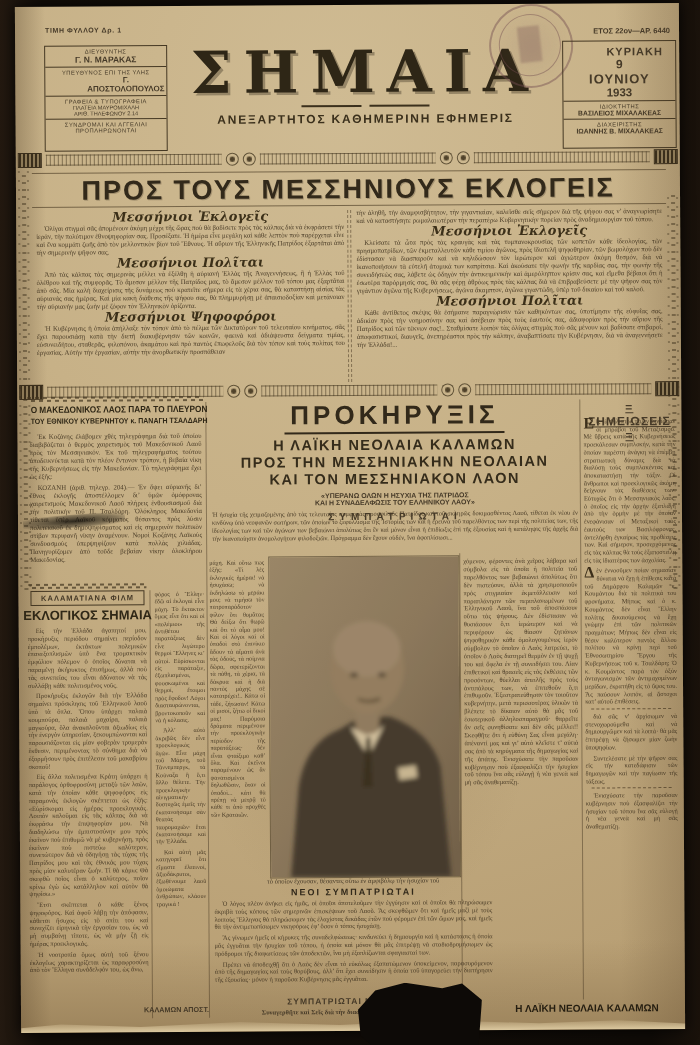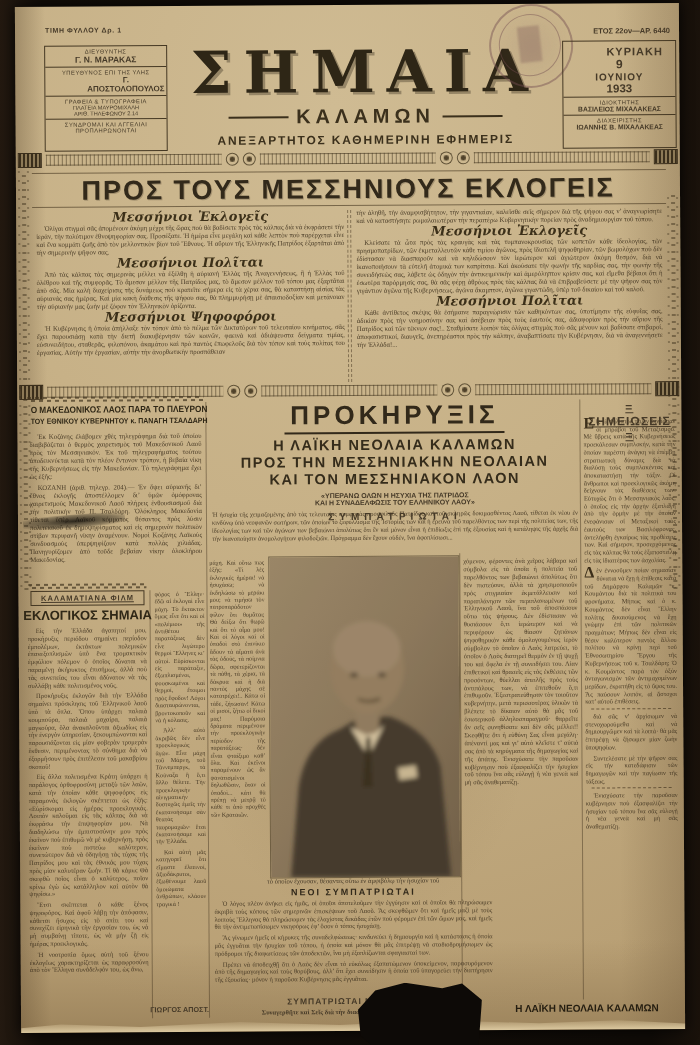--- a/index.html
+++ b/index.html
@@ -88,35 +88,34 @@
     <div style="padding:2px 1px;">
       <div class="lbl6">ΣΥΝΔΡΟΜΑΙ ΚΑΙ ΑΓΓΕΛΙΑΙ</div>
       <div class="lbl6">ΠΡΟΠΛΗΡΩΝΟΝΤΑΙ</div>
     </div>
   </div>
 
   <div class="abs ctr" style="left:150px;top:38px;width:400px;">
     <div class="serifb" style="font-size:58px;line-height:58px;letter-spacing:12px;color:#2e2616;text-shadow:2.5px 2.5px 0 rgba(46,38,22,.35);">ΣΗΜΑΙΑ</div>
     <div style="display:flex;align-items:center;justify-content:center;gap:8px;margin-top:4px;">
       <div style="width:60px;border-top:2.5px solid #3b301c;"></div>
-      <div class="sans" style="font-size:20px;font-weight:bold;letter-spacing:5px;color:#3b301c;">ΚΑΛΑΜΩΝ</div>
       <div style="width:60px;border-top:2.5px solid #3b301c;"></div>
     </div>
     <div class="sans" style="font-size:12px;font-weight:bold;letter-spacing:1.8px;margin-top:5px;color:#3b301c;">ΑΝΕΞΑΡΤΗΤΟΣ ΚΑΘΗΜΕΡΙΝΗ ΕΦΗΜΕΡΙΣ</div>
   </div>
 
   <div class="abs" style="left:474px;top:0px;width:80px;height:80px;border:2px solid rgba(115,78,80,.45);border-radius:50%;transform:rotate(-14deg);background:radial-gradient(circle,rgba(125,88,92,.12),transparent 72%);">
     <div class="abs" style="left:8px;top:8px;width:60px;height:60px;border:1px solid rgba(115,78,80,.45);border-radius:50%;"></div>
     <div class="abs" style="left:28px;top:20px;width:22px;height:36px;background:rgba(115,78,80,.30);transform:rotate(8deg);filter:blur(1px);"></div>
   </div>
 
   <div class="abs box ctr sans" style="left:547px;top:37px;width:112px;height:106px;">
     <div style="padding-top:4px;font-size:11px;font-weight:bold;letter-spacing:1px;padding-left:31px;">ΚΥΡΙΑΚΗ</div>
     <div style="font-size:12px;font-weight:bold;">9</div>
-    <div style="font-size:10px;font-weight:bold;letter-spacing:1px;">ΙΟΥΝΙΟΥ</div>
+    <div style="font-size:13px;font-weight:bold;letter-spacing:1px;">ΙΟΥΝΙΟΥ</div>
     <div style="font-size:11.5px;font-weight:bold;padding-bottom:2px;border-bottom:1px solid #453823;">1933</div>
     <div style="padding:2px 0;border-bottom:1px solid #453823;">
       <div class="lbl6">ΙΔΙΟΚΤΗΤΗΣ</div>
       <div style="font-size:6.8px;font-weight:bold;">ΒΑΣΙΛΕΙΟΣ ΜΙΧΑΛΑΚΕΑΣ</div>
     </div>
     <div style="padding:2px 0;">
       <div class="lbl6">ΔΙΑΧΕΙΡΙΣΤΗΣ</div>
       <div style="font-size:6.8px;font-weight:bold;">ΙΩΑΝΝΗΣ Β. ΜΙΧΑΛΑΚΕΑΣ</div>
     </div>
   </div>
@@ -181,35 +180,35 @@
     <div class="nowrap sq" style="font-size:9px;font-weight:bold;color:#2f2716;">Ο ΜΑΚΕΔΟΝΙΚΟΣ ΛΑΟΣ ΠΑΡΑ ΤΟ ΠΛΕΥΡΟΝ</div>
     <div class="nowrap sq" style="font-size:7.6px;font-weight:bold;color:#2f2716;margin-top:2px;">ΤΟΥ ΕΘΝΙΚΟΥ ΚΥΒΕΡΝΗΤΟΥ κ. ΠΑΝΑΓΗ ΤΣΑΛΔΑΡΗ</div>
   </div>
   <div class="abs bodytxt jst" style="left:12px;top:426px;width:172px;height:150px;">
     <p>Ἐκ Κοζάνης ἐλάβομεν χθὲς τηλεγράφημα διὰ τοῦ ὁποίου διαβιβάζεται ὁ θερμὸς χαιρετισμὸς τοῦ Μακεδονικοῦ Λαοῦ πρὸς τὸν Μεσσηνιακόν. Ἐκ τοῦ τηλεγραφήματος τούτου ἀποδεικνύεται κατὰ τὸν πλέον ἔντονον τρόπον, ἡ βεβαία νίκη τῆς Κυβερνήσεως εἰς τὴν Μακεδονίαν. Τὸ τηλεγράφημα ἔχει ὡς ἑξῆς:</p>
     <p>ΚΟΖΑΝΗ (ἀριθ. τηλεγρ. 204).— Ἐν ὄψει αὐριανῆς δι’ ἔθνος ἐκλογῆς ἀποστέλλομεν δι’ ὑμῶν ὁμόφρονας χαιρετισμοὺς Μακεδονικοῦ Λαοῦ πλήρεις ἐνθουσιασμοῦ διὰ τὴν πολιτικὴν τοῦ Π. Τσαλδάρη. Ὁλόκληρος Μακεδονία τίθεται ὑπὲρ Λαϊκοῦ κόμματος θέσαντος πρὸς λύσιν πολιτειακοῦ ἐκ δημοψηφίσματος καὶ εἰς σημερινὸν πολιτικὸν στίβον περιφανῆ νίκην ἀναμένουν. Νομοὶ Κοζάνης Λαϊκοὺς συνδυασμοὺς ὑπερψηφίζουν κατὰ πολλὰς χιλιάδας. Πανηγυρίζομεν ἀπὸ τοῦδε βεβαίαν νίκην ὁλοκλήρου Μακεδονίας.</p>
   </div>
   <div class="abs smudge" style="left:5px;top:508px;width:102px;height:13px;transform:rotate(-4deg);opacity:.85;"></div>
 
   <div class="abs wavy2" style="left:10px;top:577px;width:118px;"></div>
-  <div class="abs box ctr sans" style="left:12px;top:584px;width:112px;height:13px;border-width:1px;font-size:7.5px;font-weight:bold;letter-spacing:1px;line-height:13px;text-decoration:underline;">ΚΑΛΑΜΑΤΙΑΝΑ ΦΙΛΜ</div>
+  <div class="abs box ctr sans" style="left:12px;top:584px;width:112px;height:13px;border-width:1px;font-size:7.5px;font-weight:bold;letter-spacing:1px;line-height:13px;">ΚΑΛΑΜΑΤΙΑΝΑ ΦΙΛΜ</div>
   <div class="abs ctr sans nowrap" style="left:4px;top:601px;width:130px;font-size:13px;font-weight:bold;color:#2f2716;">ΕΚΛΟΓΙΚΟΣ ΣΗΜΑΙΑ</div>
   <div class="abs bodytxt jst" style="left:9px;top:620px;width:119px;height:378px;font-size:6.6px;line-height:7.8px;">
     <p>Εἰς τὴν Ἑλλάδα ἀγαπητοί μου, προκήρυξις περιόδου σημαίνει περίοδον ἐμπολέμων, ἐκτάκτων πολεμικῶν ἐπανεξοπλισμῶν ὑπὸ ἕνα τρομακτικὸν ἐμφύλιον πόλεμον ὁ ὁποῖος δύναται νὰ παραμένῃ ἀκήρυκτος ἐπισήμως, ἀλλὰ ποὺ τὰς συνεπείας του εἶναι ἀδύνατον νὰ τὰς συλλάβῃ κάθε πολιτισμένος νοῦς.</p>
     <p>Προκήρυξις ἐκλογῶν διὰ τὴν Ἑλλάδα σημαίνει πρόσκλησις τοῦ Ἑλληνικοῦ λαοῦ ὑπὸ τὰ ὅπλα. Ὅπου ὑπάρχει παλαιὰ κουμπούρα, παλαιὰ μαχαίρα, παλαιὰ μαγκούρα, ὅλα ἀνακαλοῦνται ἀξιωδίως εἰς τὴν ἐνεργὸν ὑπηρεσίαν, ξεκουμπώνονται καὶ παρουσιάζονται εἰς μίαν φοβερὰν τρομερὰν ἔκθεσιν, περιμένοντας τὸ σύνθημα διὰ νὰ ἐξορμήσουν πρὸς ἐπιτέλεσιν τοῦ μακαβρίου σκοποῦ!</p>
     <p>Εἰς ἄλλα πολιτισμένα Κράτη ὑπάρχει ἡ παράλογος ὀρθοφροσύνη μεταξὺ τῶν λαῶν, κατὰ τὴν ὁποίαν κάθε ψηφοφόρος εἰς παραμονὰς ἐκλογῶν σκέπτεται ὡς ἑξῆς: «Εὑρίσκομαι εἰς ἡμέρας προεκλογικάς. Λοιπὸν καλοῦμαι εἰς τὰς κάλπας διὰ νὰ ἐκφράσω τὴν ἐπιψηφορίαν μου. Νὰ διαδηλώσω τὴν ἐμπιστοσύνην μου πρὸς ἐκεῖνον ποὺ ἐπιθυμῶ νὰ μὲ κυβερνήσῃ, πρὸς ἐκεῖνον ποὺ πιστεύω καλύτερον, συνετώτερον διὰ νὰ ὁδηγήσῃ τὰς τύχας τῆς Πατρίδος μου καὶ τὰς ἐθνικάς μου τύχας πρὸς μίαν καλυτέραν ζωήν. Τί θὰ κάμω; Θὰ σκεφθῶ ποῖος εἶναι ὁ καλύτερος, ποῖον κρίνω ἐγὼ ὡς κατάλληλον καὶ αὐτὸν θὰ ψηφίσω.»</p>
     <p>Ἔτσι σκέπτεται ὁ κάθε ξένος ψηφοφόρος. Καὶ ἀφοῦ λάβῃ τὴν ἀπόφασιν, κάθεται ἥσυχος εἰς τὸ σπίτι του καὶ συνεχίζει εἰρηνικὰ τὴν ἐργασίαν του, ὡς νὰ μὴ συμβαίνῃ τίποτε, ὡς νὰ μὴν ζῇ εἰς ἡμέρας προεκλογικάς.</p>
     <p>Ἡ νοοτροπία ὅμως αὐτὴ τοῦ ξένου ἐκλογέως χαρακτηρίζεται ὡς παραφροσύνη ἀπὸ τὸν Ἕλληνα συνάδελφόν του, ὡς ἄνω,</p>
   </div>
   <div class="abs tinytxt jst" style="left:136px;top:584px;width:50px;height:412px;">
     <p style="text-indent:0;">φόρος ὁ Ἕλλην· ἐδῶ αἱ ἐκλογαὶ εἶνε μάχη. Τὸ ἔκτακτον ὅμως εἶνε ὅτι καὶ οἱ «πολέμιοι» τῆς ἀντιθέτου παρατάξεως δὲν εἶνε λιγώτερο θερμοὶ Ἕλληνες κι’ αὐτοί. Εὑρίσκονται εἰς παράταξιν, ἐξωπλισμένοι, φουσκωμένοι καὶ θερμοί, ἕτοιμοι πρὸς ἔφοδον! Λόγοι διασταυρώνονται, βροντοκοποῦν καὶ νά ἡ κόλασις.</p>
     <p>Ἀλλ’ αὐτὸ ἀκριβῶς δὲν εἶνε προεκλογικὸς ἀγών. Εἶνε μάχη τοῦ Μάρνη, τοῦ Τάννεμπεργκ, τὰ Κούναξα ἢ ὅ,τι ἄλλο θέλετε. Τὴν προεκλογικὴν αἰνιγματικὴν δυστυχῶς ἐμεῖς τὴν ἐκατανοήσαμε σὰν θεατὰς ταυρομαχιῶν· ἔτσι ἐκατανοήσαμε καὶ τὴν Ἑλλάδα.</p>
     <p>Καὶ αὐτὴ μᾶς κατηγορεῖ ὅτι εἴμαστε ἐλεεινοί, ἀξιοδάκρυτοι, ἐξωθένουμε λαοῦ ὁμοιώματα ἀνθρώπων, κλάουν τραγικά !</p>
   </div>
-  <div class="abs sans" style="left:112px;top:999px;width:76px;text-align:right;font-size:7.2px;font-weight:bold;">ΓΙΩΡΓΟΣ ΑΠΟΣΤ.</div>
+  <div class="abs sans" style="left:112px;top:999px;width:76px;text-align:right;font-size:7.2px;font-weight:bold;">ΚΑΛΑΜΩΝ ΑΠΟΣΤ.</div>
 
   <div class="abs ctr" style="left:192px;top:395px;width:370px;">
     <span class="sans" style="display:inline-block;font-size:26px;font-weight:bold;letter-spacing:4px;color:#32291a;border-bottom:2px solid #32291a;padding:0 6px 1px;">ΠΡΟΚΗΡΥΞΙΣ</span>
     <div class="sans" style="font-size:14.5px;font-weight:bold;letter-spacing:1.5px;margin-top:3px;color:#352c1b;">Η ΛΑΪΚΗ ΝΕΟΛΑΙΑ ΚΑΛΑΜΩΝ</div>
     <div class="sans" style="font-size:14.5px;font-weight:bold;letter-spacing:1.5px;margin-top:1px;color:#352c1b;">ΠΡΟΣ ΤΗΝ ΜΕΣΣΗΝΙΑΚΗΝ ΝΕΟΛΑΙΑΝ</div>
     <div class="sans" style="font-size:14.5px;font-weight:bold;letter-spacing:1.5px;margin-top:1px;color:#352c1b;">ΚΑΙ ΤΟΝ ΜΕΣΣΗΝΙΑΚΟΝ ΛΑΟΝ</div>
     <div class="sans" style="font-size:7px;font-weight:bold;margin-top:5px;">«ΥΠΕΡΑΝΩ ΟΛΩΝ Η ΗΣΥΧΙΑ ΤΗΣ ΠΑΤΡΙΔΟΣ</div>
     <div class="sans" style="font-size:7px;font-weight:bold;">ΚΑΙ Η ΣΥΝΑΔΕΛΦΩΣΙΣ ΤΟΥ ΕΛΛΗΝΙΚΟΥ ΛΑΟΥ»</div>
     <div class="sans" style="font-size:10px;font-weight:bold;letter-spacing:5px;margin-top:5px;">ΣΥΜΠΑΤΡΙΩΤΑΙ</div>
   </div>

